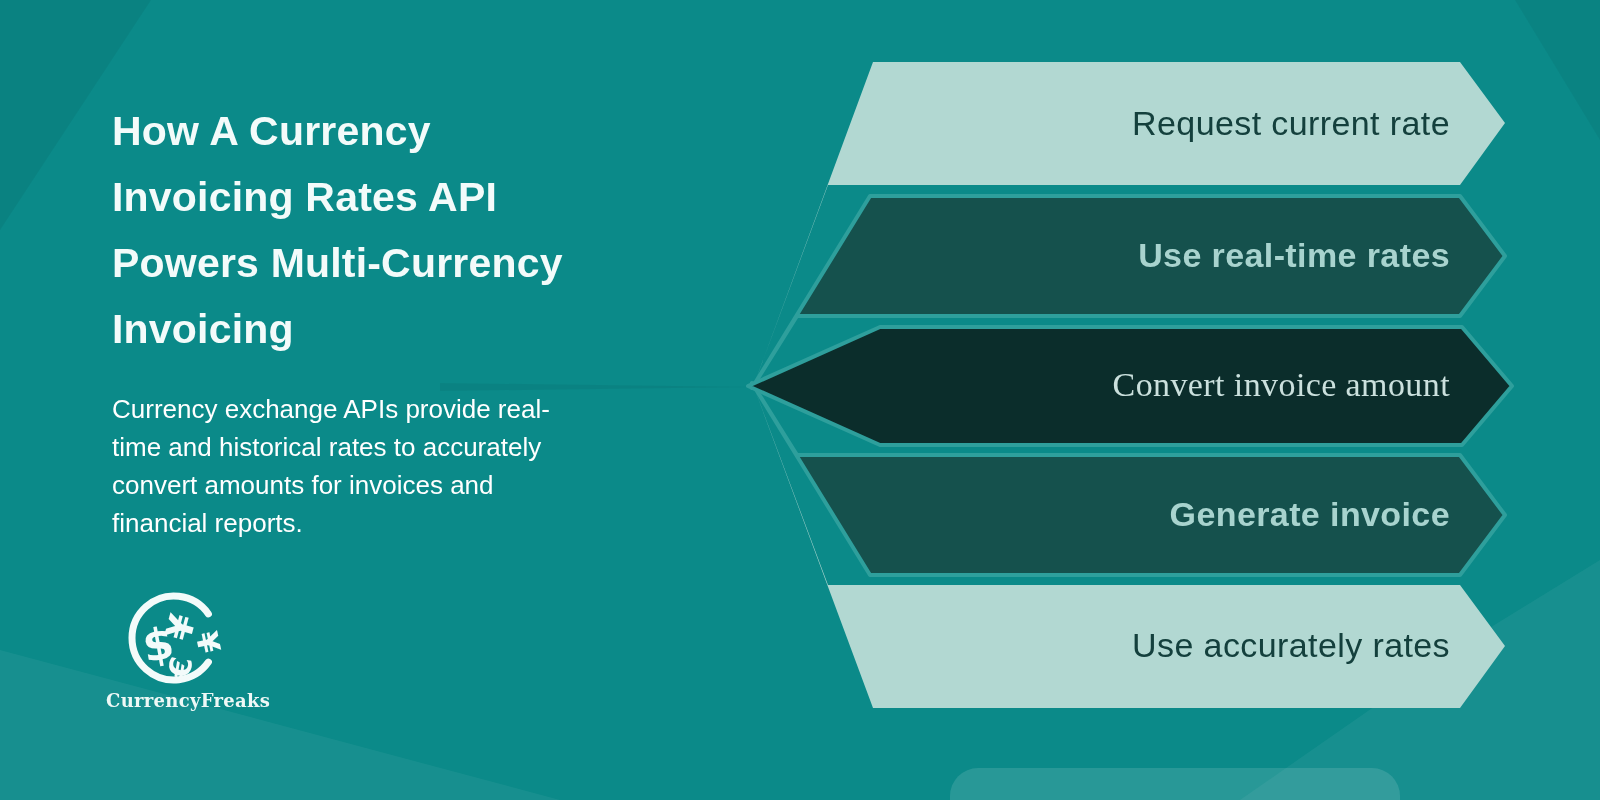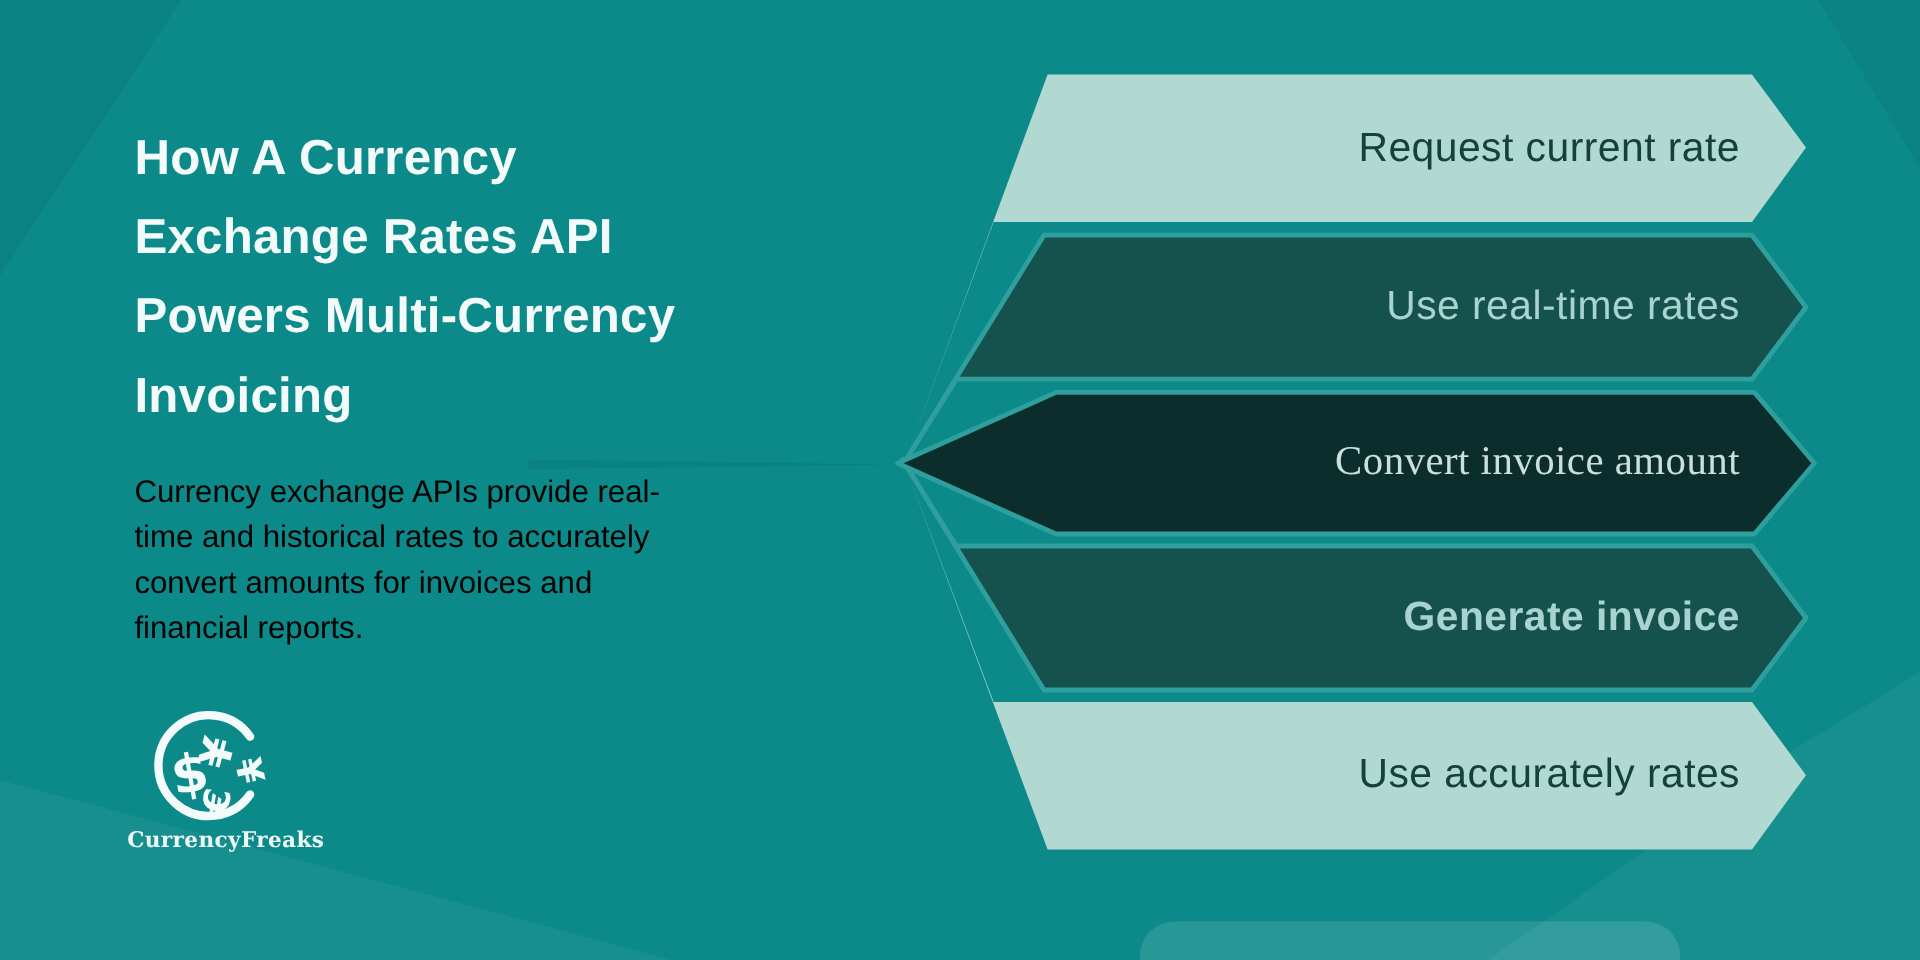--- a/index.html
+++ b/index.html
@@ -30,21 +30,21 @@
     font-family:"DejaVu Serif", serif;
     font-weight:bold;font-size:18px;color:#eef8f6;
     margin-top:2px;letter-spacing:0.3px;white-space:nowrap;
   }
   .step-label{
     position:absolute;left:870px;width:580px;height:56px;
     text-align:right;font-size:34px;font-weight:400;
     line-height:56px;letter-spacing:0.4px;white-space:nowrap;
   }
   .lbl-0{top:95px;}
-  .lbl-1{top:227px;}
+  .lbl-1{top:227px;font-weight:bold;}
   .lbl-2{top:357px;font-family:Liberation Serif, serif;}
   .lbl-3{top:486px;font-weight:bold;}
   .lbl-4{top:617px;}
 </style>
 </head>
 <body>
 
 <div class="canvas" style="background: rgb(11, 138, 137);">
 
   <svg class="bg-deco" viewBox="0 0 1600 800" aria-hidden="true">
@@ -52,25 +52,25 @@
     <polygon points="1515,0 1600,0 1600,140" fill="rgba(0,30,30,0.06)"></polygon>
     <polygon points="1470,640 1600,560 1600,800 1240,800" fill="rgba(255,255,255,0.05)"></polygon>
     <polygon points="0,650 560,800 0,800" fill="rgba(255,255,255,0.05)"></polygon>
     <rect x="950" y="768" width="450" height="60" rx="28" fill="rgba(255,255,255,0.12)"></rect>
     <polygon points="440,391 752,387 440,383" fill="rgba(0,0,0,0.05)"></polygon>
   </svg>
 
   <div class="left-panel">
     <div class="title" style="color: rgb(243, 251, 250);">
       <div>How A Currency</div>
-      <div>Exchange Rates API</div>
+      <div>Invoicing Rates API</div>
       <div>Powers Multi-Currency</div>
       <div>Invoicing</div>
     </div>
-    <div class="subtitle" style="color: #000000;">
+    <div class="subtitle" style="color: #ffffff;">
       <div>Currency exchange APIs provide real-</div>
       <div>time and historical rates to accurately</div>
       <div>convert amounts for invoices and</div>
       <div>financial reports.</div>
     </div>
 
     <div class="logo">
       <svg width="110" height="100" viewBox="0 0 110 100">
         <path d="M 89.4 25.9 A 42 42 0 1 0 89.4 74.1" fill="none" stroke="#f3fbfa" stroke-width="7" stroke-linecap="round"></path>
         <text x="24" y="72" font-size="44" font-weight="bold" fill="#f3fbfa" transform="rotate(-10 38 58)" font-family="DejaVu Sans, sans-serif">$</text>

